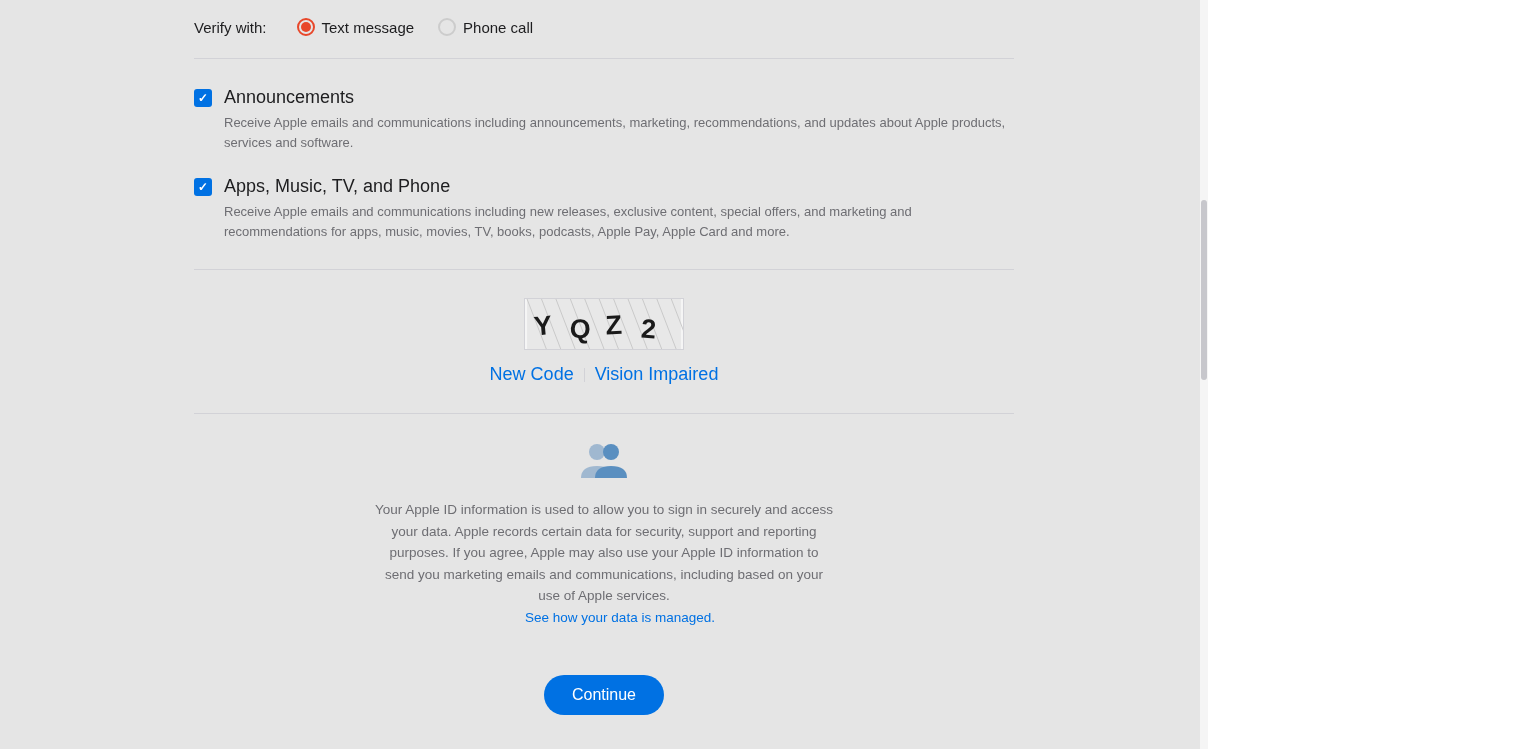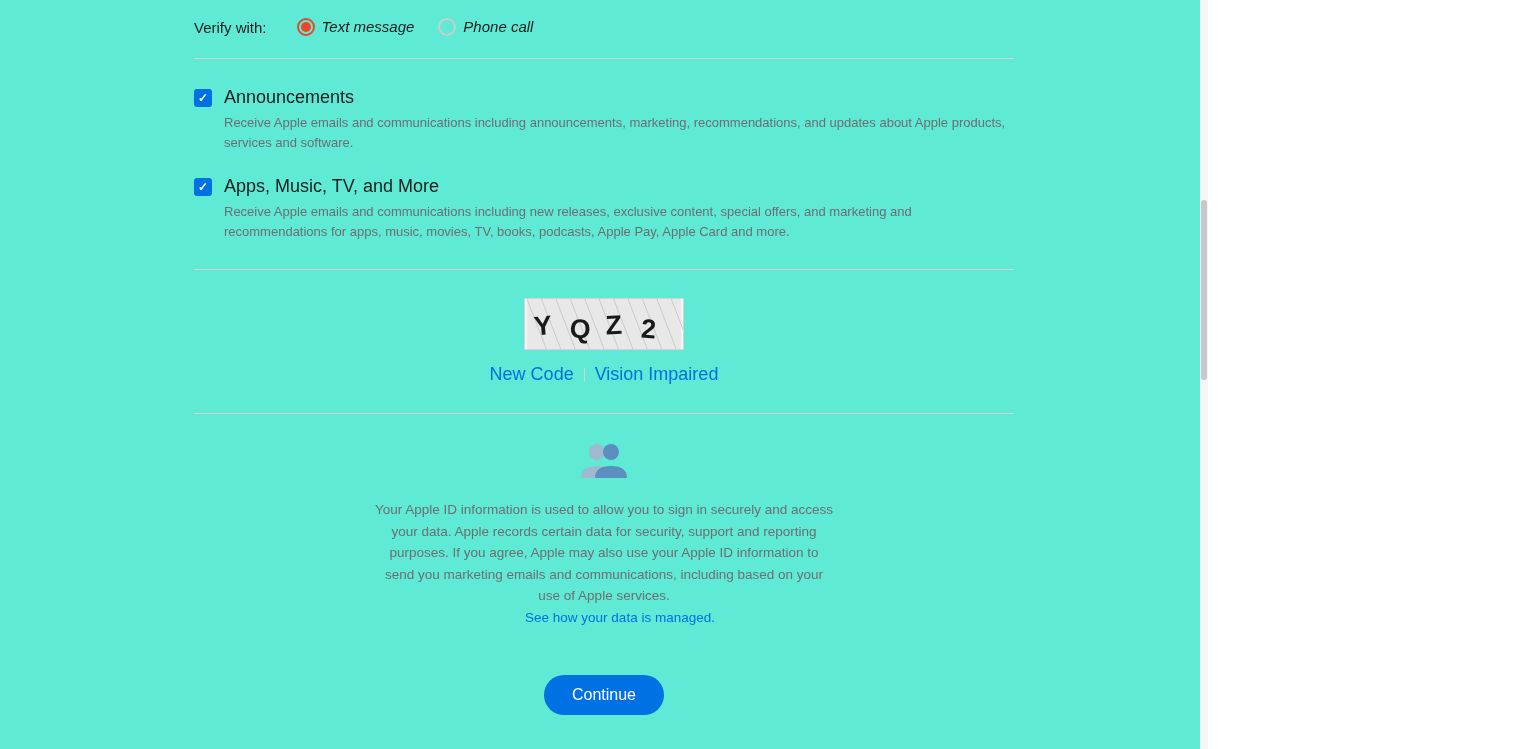--- a/index.html
+++ b/index.html
@@ -5,21 +5,21 @@
     * { box-sizing: border-box; margin: 0; padding: 0; }
     body {
       font-family: -apple-system, BlinkMacSystemFont, 'Helvetica Neue', Helvetica, Arial, sans-serif;
       background: #fff;
       color: #1d1d1f;
       font-size: 14px;
     }
     .page-wrapper {
       width: 1208px;
       min-height: 749px;
-      background: #5eead4;
+      background: #e5e5e5;
       position: relative;
       overflow: hidden;
     }
     .content-area {
       max-width: 860px;
       margin: 0 auto;
       padding: 0 20px;
     }
 
     
@@ -29,24 +29,23 @@
       align-items: center;
       gap: 24px;
     }
     .verify-label {
       font-size: 15px;
       color: #1d1d1f;
       margin-right: 6px;
     }
     .radio-option {
       display: flex;
-      align-items: flex-start;
+      align-items: flex-end;
       gap: 7px;
       cursor: pointer;
-      font-style: italic;
     }
     .radio-circle {
       width: 18px;
       height: 18px;
       border-radius: 50%;
       border: 2px solid #ccc;
       display: flex;
       align-items: center;
       justify-content: center;
       flex-shrink: 0;
@@ -261,21 +260,21 @@
       <div class="checkbox-row">
         <div class="checkbox-box"></div>
         <div class="checkbox-content">
           <div class="checkbox-title">Announcements</div>
           <div class="checkbox-desc">Receive Apple emails and communications including announcements, marketing, recommendations, and updates about Apple products, services and software.</div>
         </div>
       </div>
       <div class="checkbox-row">
         <div class="checkbox-box"></div>
         <div class="checkbox-content">
-          <div class="checkbox-title">Apps, Music, TV, and More</div>
+          <div class="checkbox-title">Apps, Music, TV, and Phone</div>
           <div class="checkbox-desc">Receive Apple emails and communications including new releases, exclusive content, special offers, and marketing and recommendations for apps, music, movies, TV, books, podcasts, Apple Pay, Apple Card and more.</div>
         </div>
       </div>
     </div>
 
     <div class="divider"></div>
 
     <div class="captcha-section">
       <div class="captcha-row">
 

